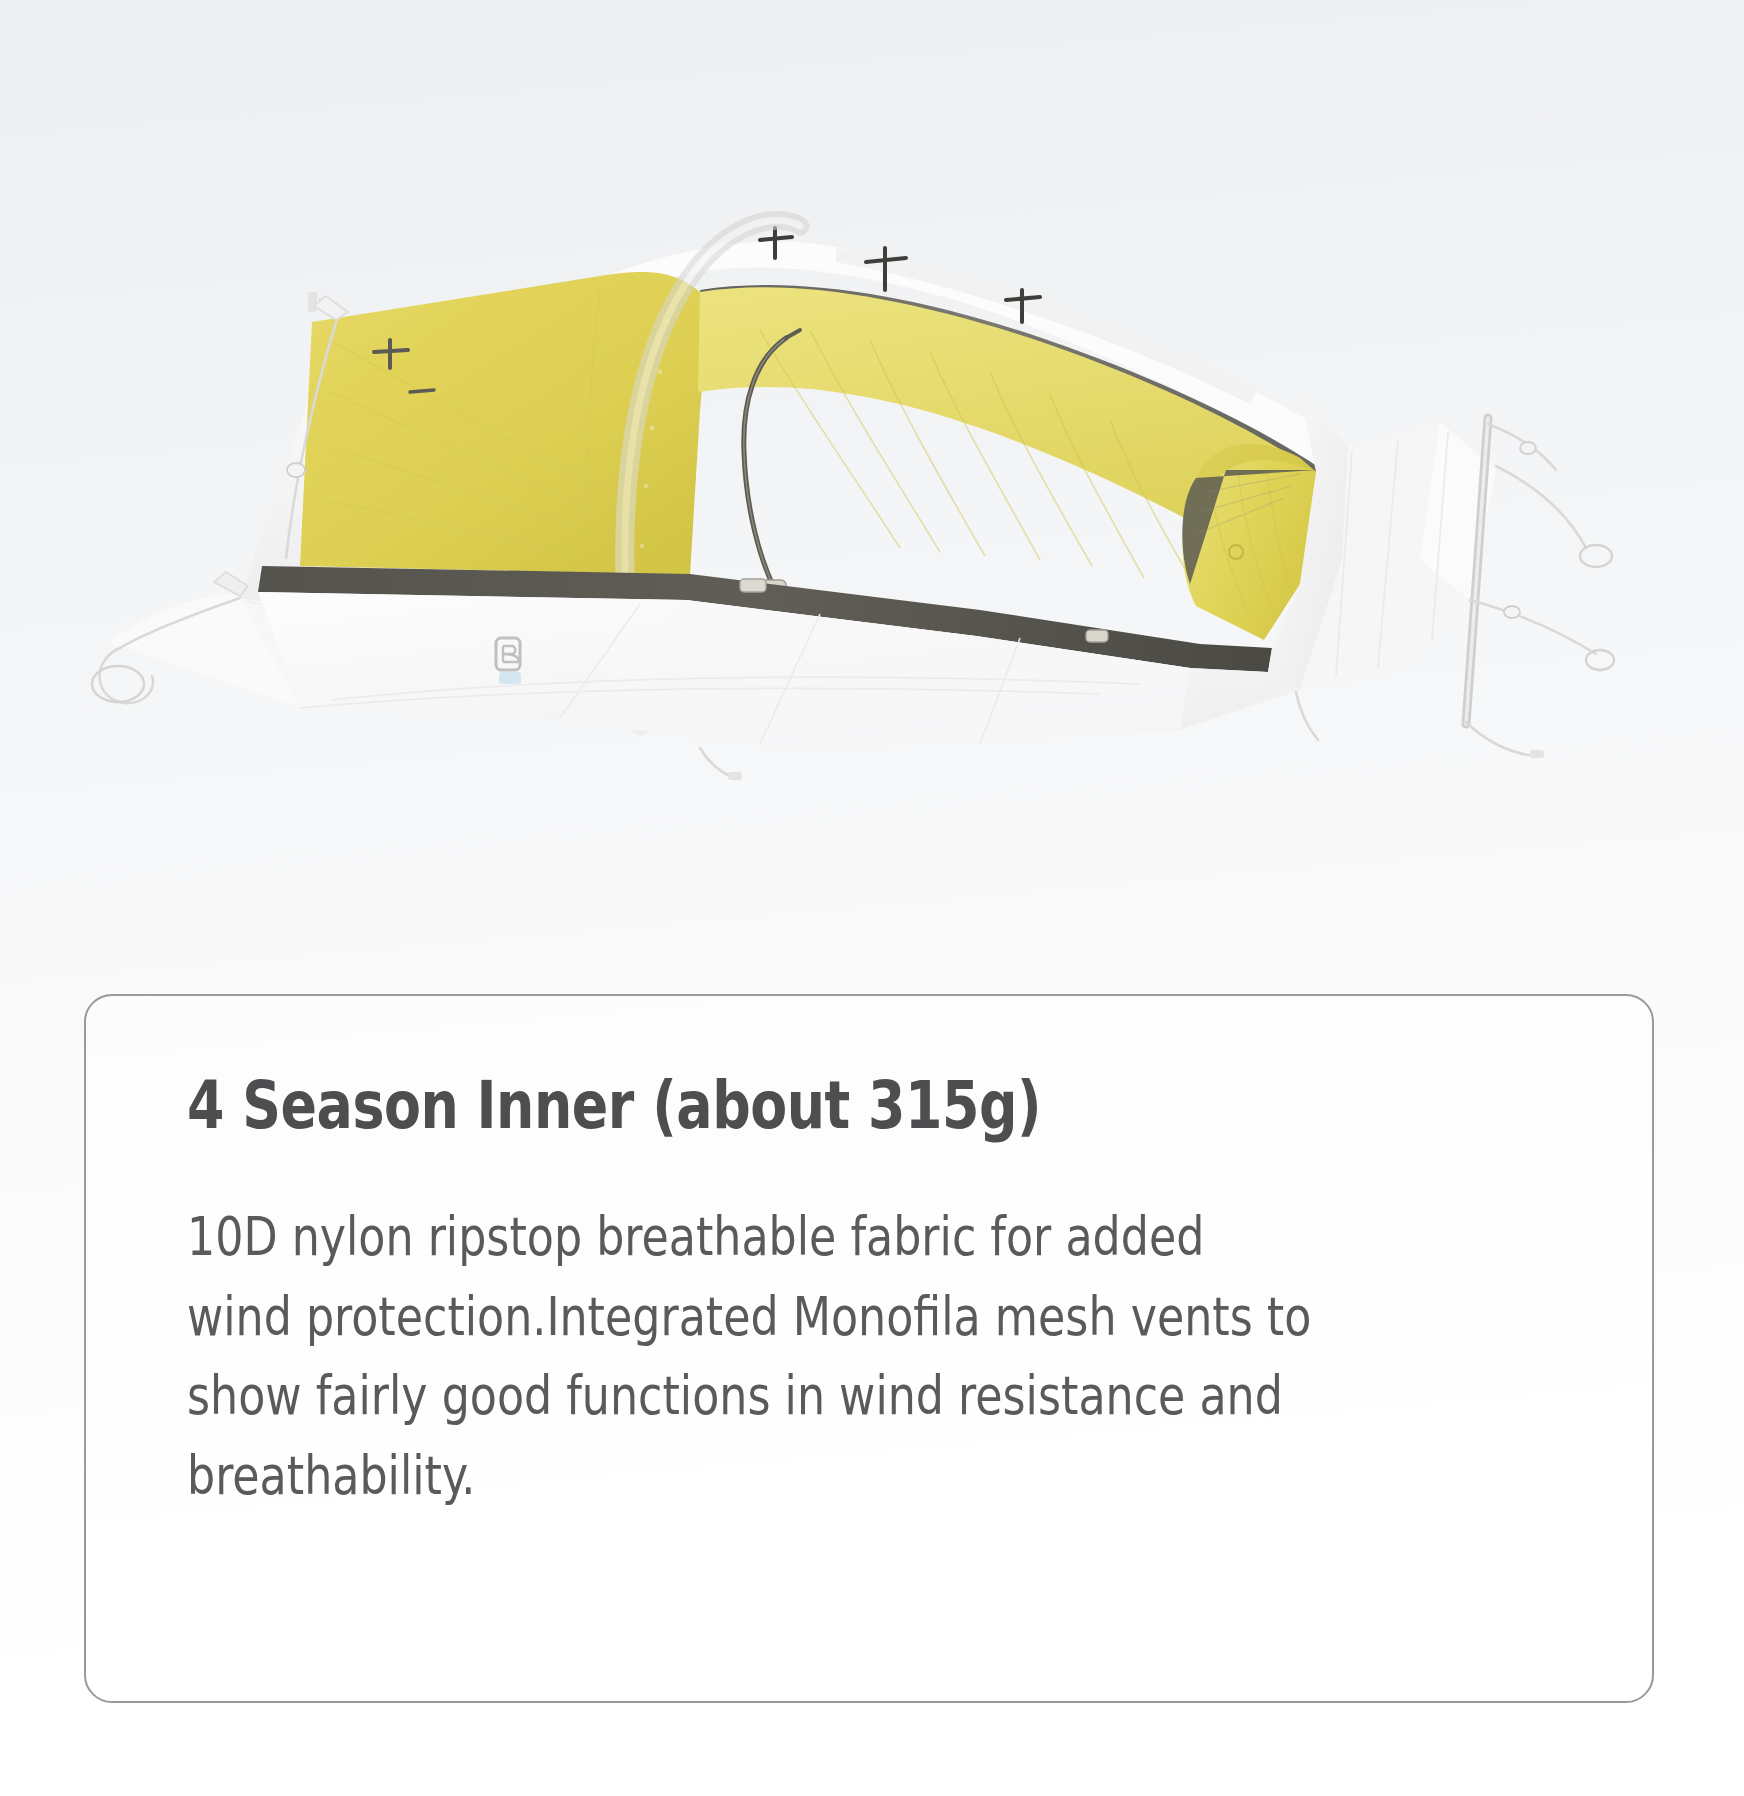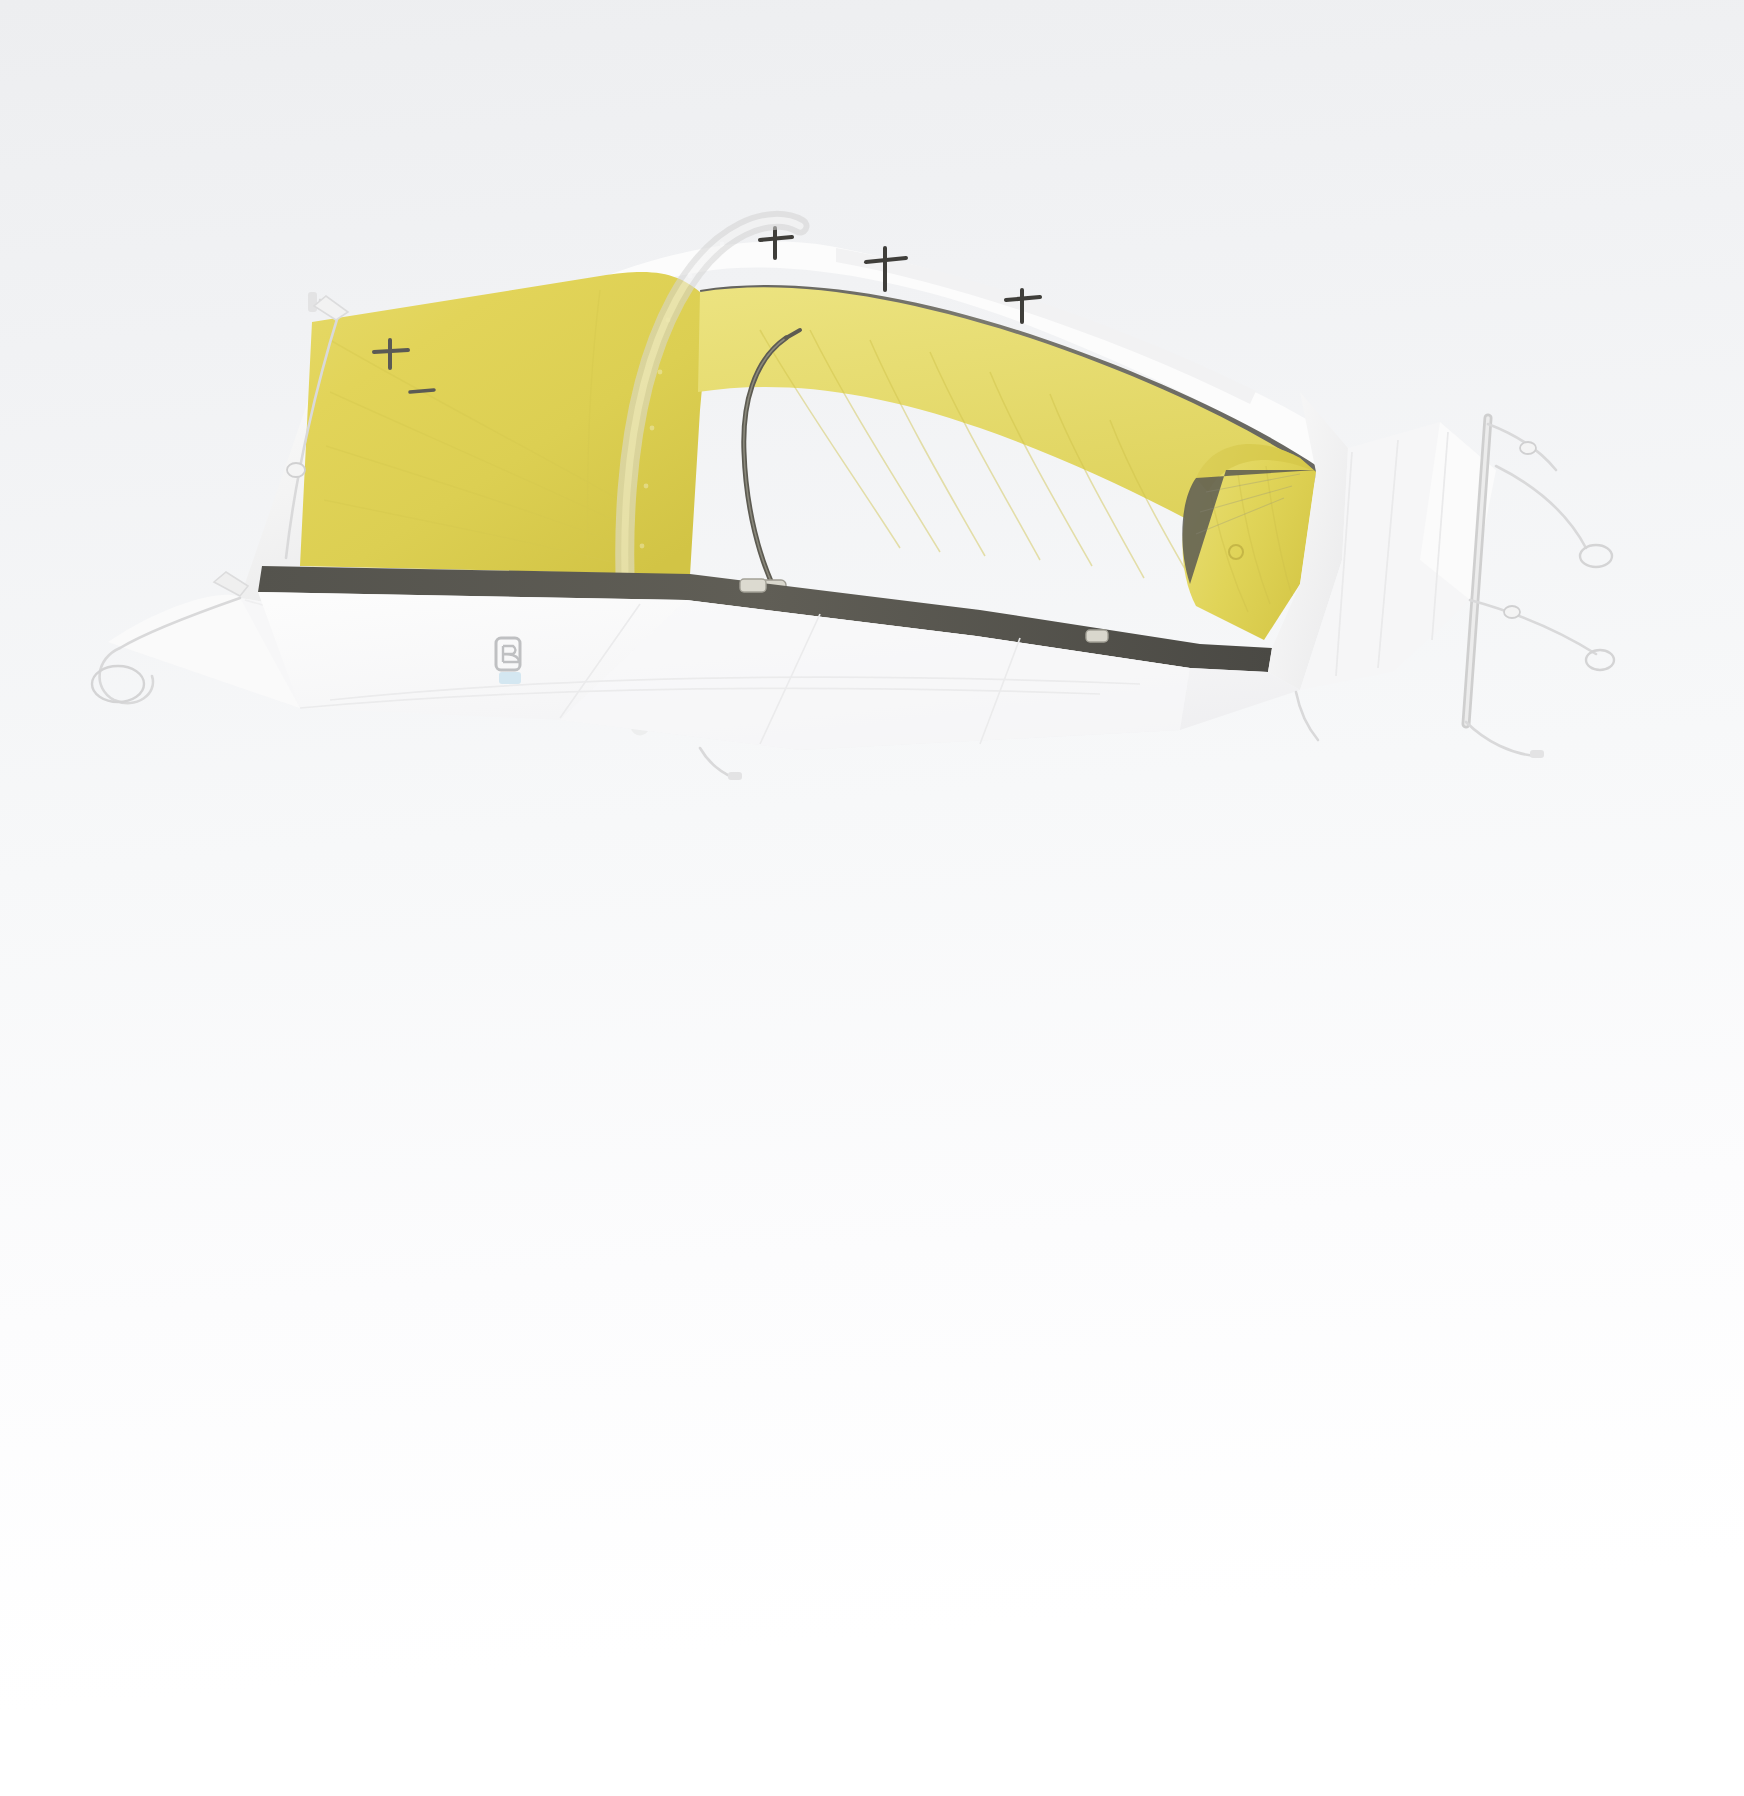--- a/index.html
+++ b/index.html
@@ -329,14 +329,18 @@
         <ellipse cx="296" cy="470" rx="9" ry="7" fill="#f4f4f4" stroke="#d0d0d1" stroke-width="1.8"></ellipse>
       </g>
 
       <g fill="#f4f4f4" stroke="#d0d0d1" stroke-width="1.8">
         <ellipse cx="1528" cy="448" rx="8" ry="6"></ellipse>
         <ellipse cx="1512" cy="612" rx="8" ry="6"></ellipse>
       </g>
     </svg>
   </div>
 
+  <div id="info-card">
+    <h2 id="card-title">4 Season Inner (about 315g)</h2>
+    <p id="card-body">10D nylon ripstop breathable fabric for added wind protection.Integrated Monofila mesh vents to show fairly good functions in wind resistance and breathability.</p>
+  </div>
 
 </div>
 
 </body></html>

